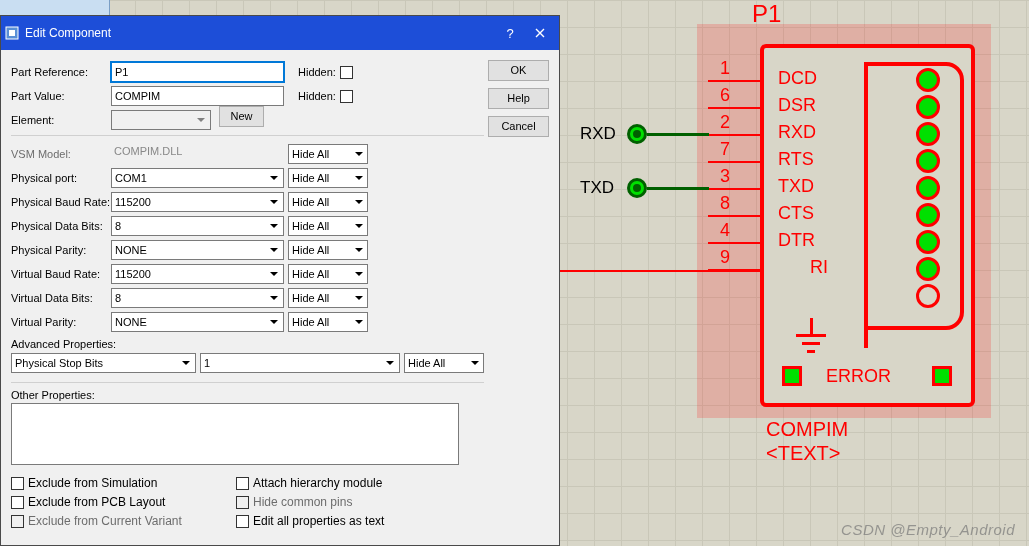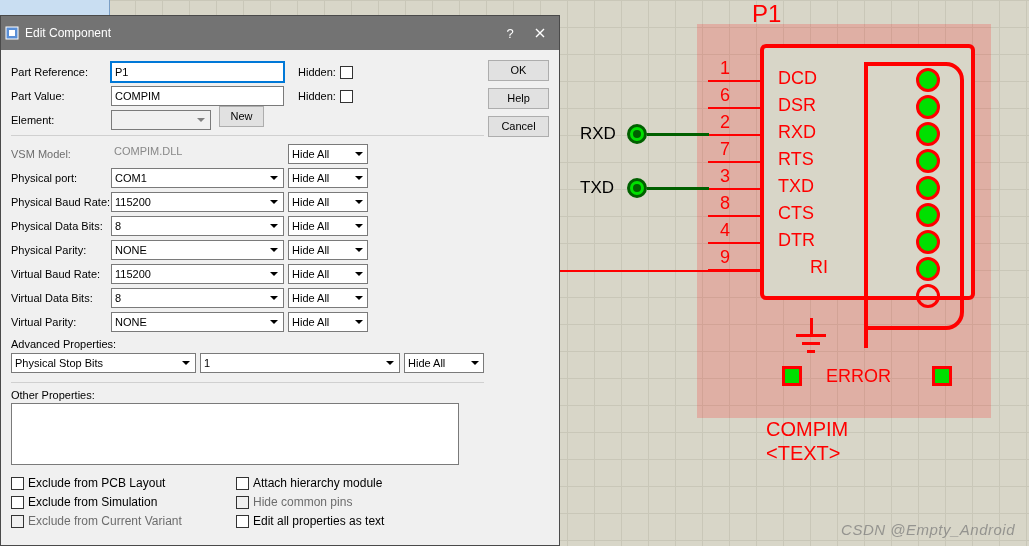--- a/index.html
+++ b/index.html
@@ -12,21 +12,21 @@
   background-image:
     linear-gradient(#c9c7b8 1px, transparent 1px),
     linear-gradient(90deg, #c9c7b8 1px, transparent 1px);
   background-size: 27px 27px;
 }
 
 .remnant { position:absolute; left:0; top:0; width:110px; height:25px; background:#c9def2; border:1px solid #7a9ec5; border-top:none; border-left:none;}
 
 
 .dialog { position: absolute; left: 0; top: 15px; width: 560px; height: 531px; background: #f0f0f0; border: 1px solid #4a4a4a; font-size: 12px; }
-.titlebar { height: 24px; background: #737373; color: #fff; display: flex; align-items: center; padding: 17px 4px; }
+.titlebar { height: 24px; background: #1d4ed8; color: #fff; display: flex; align-items: center; padding: 17px 4px; }
 .titlebar .ticon { width: 14px; height: 14px; margin-right: 6px; display:flex; align-items:center; justify-content:center;}
 .titlebar .title { flex: 1; font-size: 12px; }
 .titlebar .tb-btn { width: 30px; height: 22px; display: flex; align-items: center; justify-content: center; color: #fff; font-size: 13px; }
 
 .body { padding: 10px 11px 6px 10px; display: flex; }
 .left { width: 473px; }
 .right { width: 65px; padding-left: 4px; }
 .btn { display:block; width: 61px; height: 21px; background: #e1e1e1; border: 1px solid #adadad; font-size: 11px; margin-bottom: 7px; text-align:center; line-height:19px;}
 
 .row { display: flex; align-items: center; height: 24px; }
@@ -57,21 +57,21 @@
 .bc-row .chk { margin-left:0; margin-right:4px;}
 .bc-row.dis .chk { background:#f0f0f0;}
 
 
 .arrow { position:absolute; left:475px; top:270px; width:300px; height:2px; background:#ff0000;}
 .arrow-head { position:absolute; left:470px; top:264px; width:0; height:0; border:7px solid transparent; border-right:14px solid #ff0000;}
 
 
 .comp-label { position:absolute; left:752px; top:0; color:#ff0000; font-size:24px; font-family:Arial; }
 .comp-shadow { position:absolute; left:697px; top:24px; width:294px; height:394px; background:rgba(255,0,0,0.18);}
-.comp-body { position:absolute; left:760px; top:44px; width:215px; height:256px; border:4px solid #ff0000; border-radius:6px; background:#d8d6c8;}
+.comp-body { position:absolute; left:760px; top:44px; width:215px; height:363px; border:4px solid #ff0000; border-radius:6px; background:#d8d6c8;}
 .pin-line { position:absolute; height:2px; background:#ff0000; }
 .pin-num { position:absolute; color:#ff0000; font-size:18px; font-family:Arial; text-align:right;}
 .pin-name { position:absolute; color:#ff0000; font-size:18px; font-family:Arial;}
 .pad { position:absolute; width:24px; height:24px; background:#00e000; border:3px solid #ff0000; border-radius:50%;}
 .pad-open { background:transparent;}
 .conn-outline { position:absolute; border:4px solid #ff0000; border-top-right-radius:18px; border-bottom-right-radius:18px;}
 .sq-pad { position:absolute; width:20px; height:20px; background:#00e000; border:3px solid #ff0000;}
 .err-txt{position:absolute; color:#ff0000; font-size:18px; font-family:Arial;}
 .gnd { position:absolute;}
 .gnd .v{position:absolute;width:3px;background:#ff0000;}
@@ -254,25 +254,25 @@
       </div>
 
       <hr class="div" style="margin-top:8px;">
       <span class="section-lbl">Other Properties:</span>
       <div class="textarea"></div>
 
       <div class="bottom-checks">
         <div class="bc-col" style="width:225px;">
           <div class="bc-row">
               <div class="chk"></div>
+              <span>Exclude from Simulation</span>
+            </div>
+          <div class="bc-row">
+              <div class="chk"></div>
               <span>Exclude from PCB Layout</span>
-            </div>
-          <div class="bc-row">
-              <div class="chk"></div>
-              <span>Exclude from Simulation</span>
             </div>
           <div class="bc-row dis">
               <div class="chk"></div>
               <span>Exclude from Current Variant</span>
             </div>
         </div>
         <div class="bc-col">
           <div class="bc-row">
               <div class="chk"></div>
               <span>Attach hierarchy module</span>

